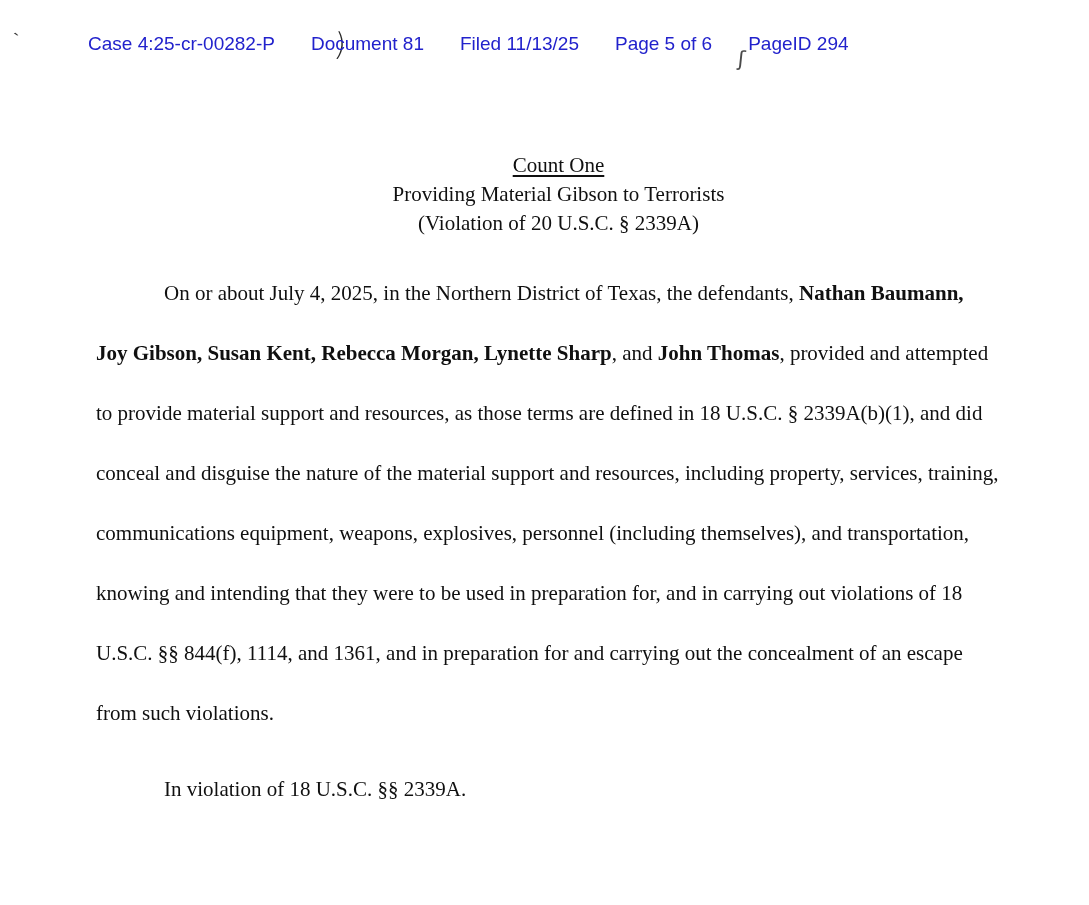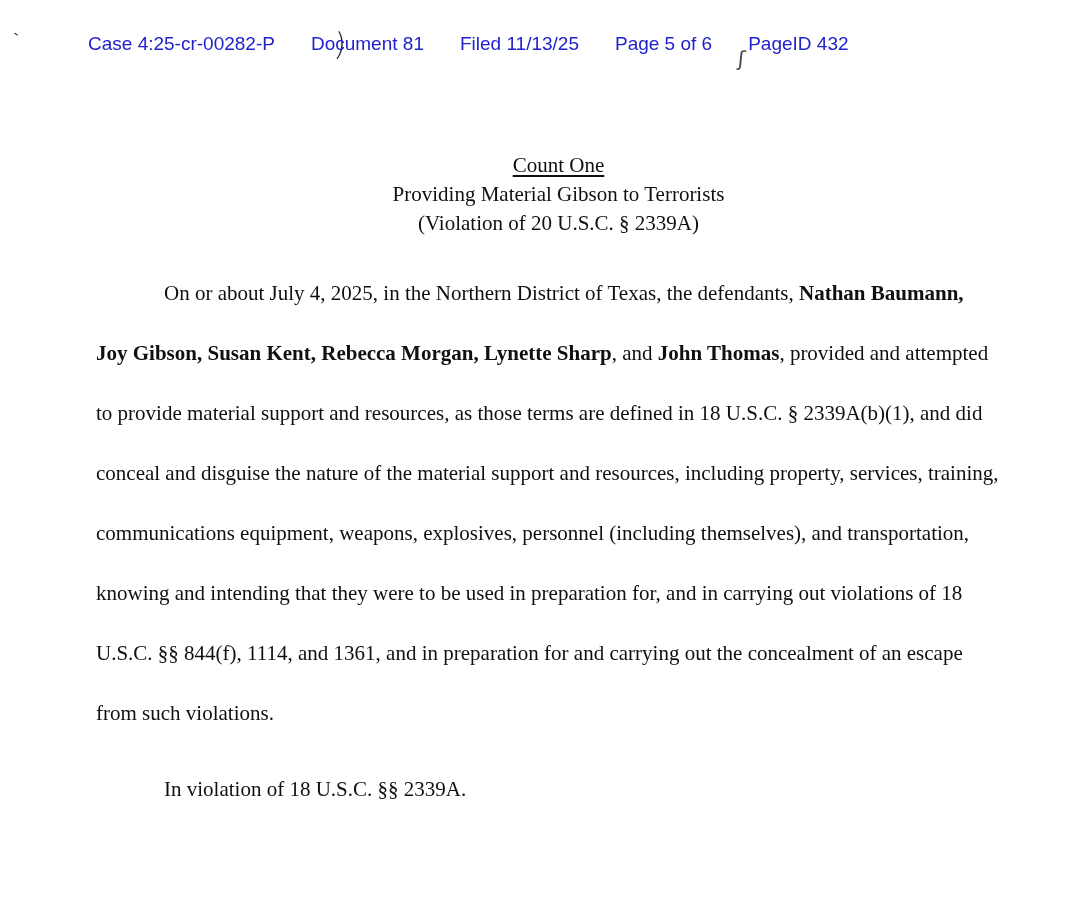--- a/index.html
+++ b/index.html
@@ -77,21 +77,21 @@
 
 <span class="artifact artifact-tick">`</span>
 <span class="artifact artifact-curl">)</span>
 <span class="artifact artifact-hook">ʃ</span>
 
 <div class="stamp-header" style="color: rgb(34, 34, 204);">
   <span>Case 4:25-cr-00282-P</span>
   <span>Document 81</span>
   <span>Filed 11/13/25</span>
   <span>Page 5 of 6</span>
-  <span>PageID 432</span>
+  <span>PageID 294</span>
 </div>
 
 <div class="title-block">
   <div class="count-title">Count One</div>
   <div>Providing Material Gibson to Terrorists</div>
   <div>(Violation of 20 U.S.C. § 2339A)</div>
 </div>
 
 <div class="body-block">
   <p><span>On or about July 4, 2025, in the Northern District of Texas, the defendants, </span><span class="bold">Nathan Baumann, Joy Gibson, Susan Kent, Rebecca Morgan, Lynette Sharp</span><span>, and </span><span class="bold">John Thomas</span><span>, provided and attempted to provide material support and resources, as those terms are defined in 18 U.S.C. § 2339A(b)(1), and did conceal and disguise the nature of the material support and resources, including property, services, training, communications equipment, weapons, explosives, personnel (including themselves), and transportation, knowing and intending that they were to be used in preparation for, and in carrying out violations of 18 U.S.C. §§ 844(f), 1114, and 1361, and in preparation for and carrying out the concealment of an escape from such violations.</span></p>

